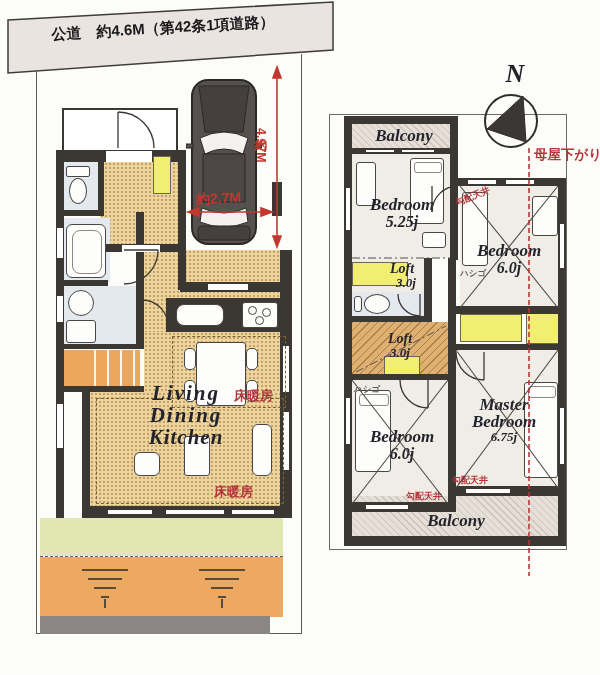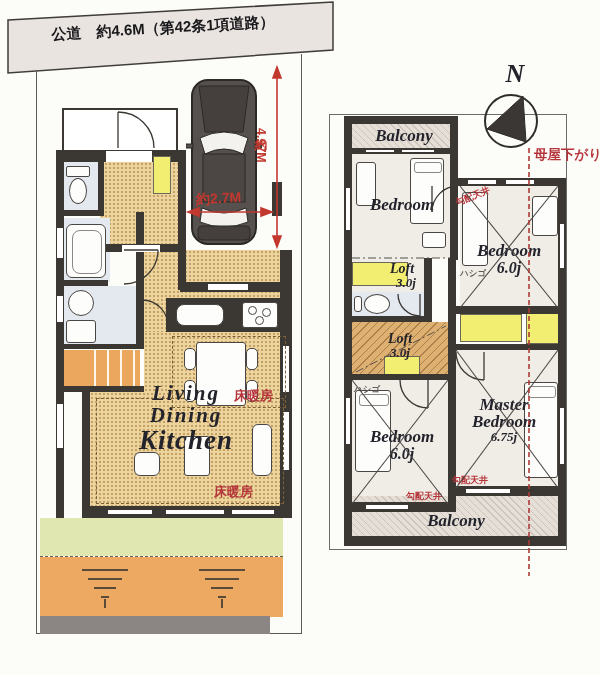--- a/index.html
+++ b/index.html
@@ -105,21 +105,21 @@
   <div class="furn" style="left:184px;top:348px;width:12px;height:22px;border-radius:5px;"></div>
   <div class="furn" style="left:184px;top:380px;width:12px;height:22px;border-radius:5px;"></div>
   <div class="furn" style="left:246px;top:348px;width:12px;height:22px;border-radius:5px;"></div>
   <div class="furn" style="left:246px;top:380px;width:12px;height:22px;border-radius:5px;"></div>
   <div class="furn" style="left:252px;top:424px;width:20px;height:52px;border-radius:6px;"></div>
   <div class="furn" style="left:184px;top:436px;width:26px;height:40px;"></div>
   <div class="furn" style="left:134px;top:452px;width:26px;height:24px;border-radius:6px;"></div>
 
   <div class="eng" style="left:126px;top:382px;width:120px;font-size:21px;letter-spacing:2px;">Living</div>
   <div class="eng" style="left:126px;top:404px;width:120px;font-size:21px;letter-spacing:2px;">Dining</div>
-  <div class="eng" style="left:126px;top:426px;width:120px;font-size:27px;letter-spacing:1px;">Kitchen</div>
+  <div class="eng" style="left:126px;top:426px;width:120px;font-size:21px;letter-spacing:1px;">Kitchen</div>
   <div class="jred" style="left:234px;top:387px;font-size:13px;">床暖房</div>
   <div class="jred" style="left:214px;top:483px;font-size:13px;">床暖房</div>
 
   <svg class="abs" style="left:186px;top:76px;" width="76" height="172" viewBox="0 0 76 172">
     <rect x="6" y="4" width="64" height="164" rx="16" fill="#56514e" stroke="#2b2927" stroke-width="2"></rect>
     <polygon points="13,10 63,10 57,56 19,56" fill="#45403d" stroke="#2b2927" stroke-width="1"></polygon>
     <path d="M14,62 Q38,50 62,62 L57,78 Q38,68 19,78 Z" fill="#f3f2ef" stroke="#2b2927" stroke-width="1"></path>
     <rect x="17" y="78" width="42" height="48" fill="#4c4744" stroke="#2b2927" stroke-width="1"></rect>
     <path d="M16,132 Q38,142 60,132 L62,146 Q38,156 14,146 Z" fill="#f3f2ef" stroke="#2b2927" stroke-width="1"></path>
     <rect x="12" y="150" width="52" height="14" rx="4" fill="#45403d" stroke="#2b2927" stroke-width="1"></rect>
@@ -185,20 +185,21 @@
   <div class="furn" style="left:532px;top:196px;width:26px;height:40px;"></div>
   <div class="furn" style="left:354px;top:296px;width:8px;height:16px;"></div>
   <div class="furn" style="left:364px;top:294px;width:26px;height:20px;border-radius:50%;"></div>
   <div class="furn" style="left:355px;top:390px;width:36px;height:82px;"></div>
   <div class="abs" style="left:359px;top:394px;width:28px;height:10px;border:1px solid #8a8784;border-radius:3px;"></div>
   <div class="furn" style="left:524px;top:382px;width:34px;height:96px;"></div>
   <div class="abs" style="left:528px;top:386px;width:26px;height:10px;border:1px solid #8a8784;border-radius:3px;"></div>
 
   <div class="eng" style="left:354px;top:127px;width:100px;font-size:17px;">Balcony</div>
   <div class="eng" style="left:352px;top:196px;width:100px;font-size:17px;">Bedroom</div>
+  <div class="eng" style="left:352px;top:214px;width:100px;font-size:16px;">5.25j</div>
   <div class="eng" style="left:459px;top:242px;width:100px;font-size:17px;">Bedroom</div>
   <div class="eng" style="left:459px;top:260px;width:100px;font-size:16px;">6.0j</div>
   <div class="eng" style="left:372px;top:262px;width:60px;font-size:14px;">Loft</div>
   <div class="eng" style="left:376px;top:276px;width:60px;font-size:13px;">3.0j</div>
   <div class="eng" style="left:368px;top:332px;width:64px;font-size:14px;">Loft</div>
   <div class="eng" style="left:368px;top:346px;width:64px;font-size:13px;">3.0j</div>
   <div class="eng" style="left:354px;top:428px;width:96px;font-size:17px;">Bedroom</div>
   <div class="eng" style="left:354px;top:446px;width:96px;font-size:16px;">6.0j</div>
   <div class="eng" style="left:452px;top:396px;width:104px;font-size:17px;">Master</div>
   <div class="eng" style="left:452px;top:413px;width:104px;font-size:17px;">Bedroom</div>

